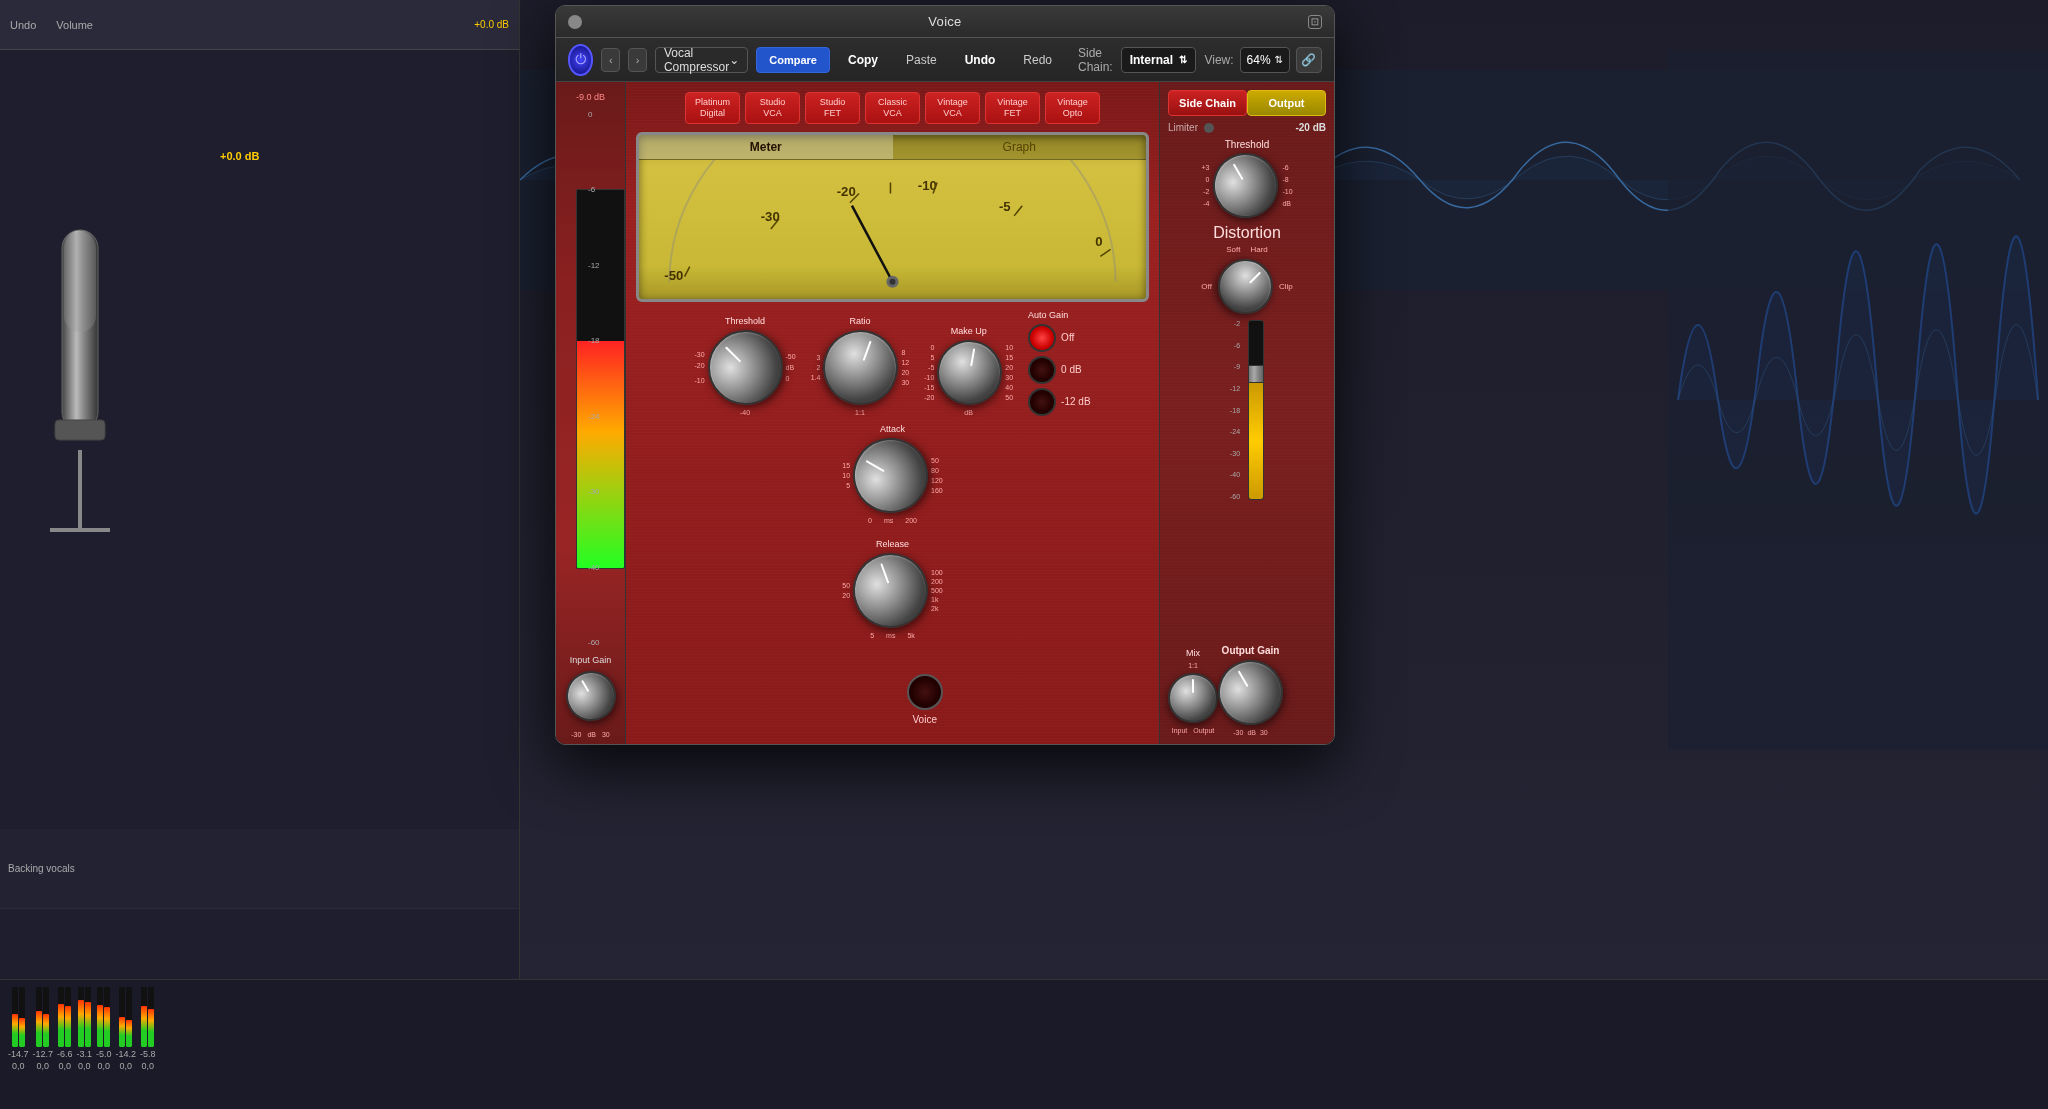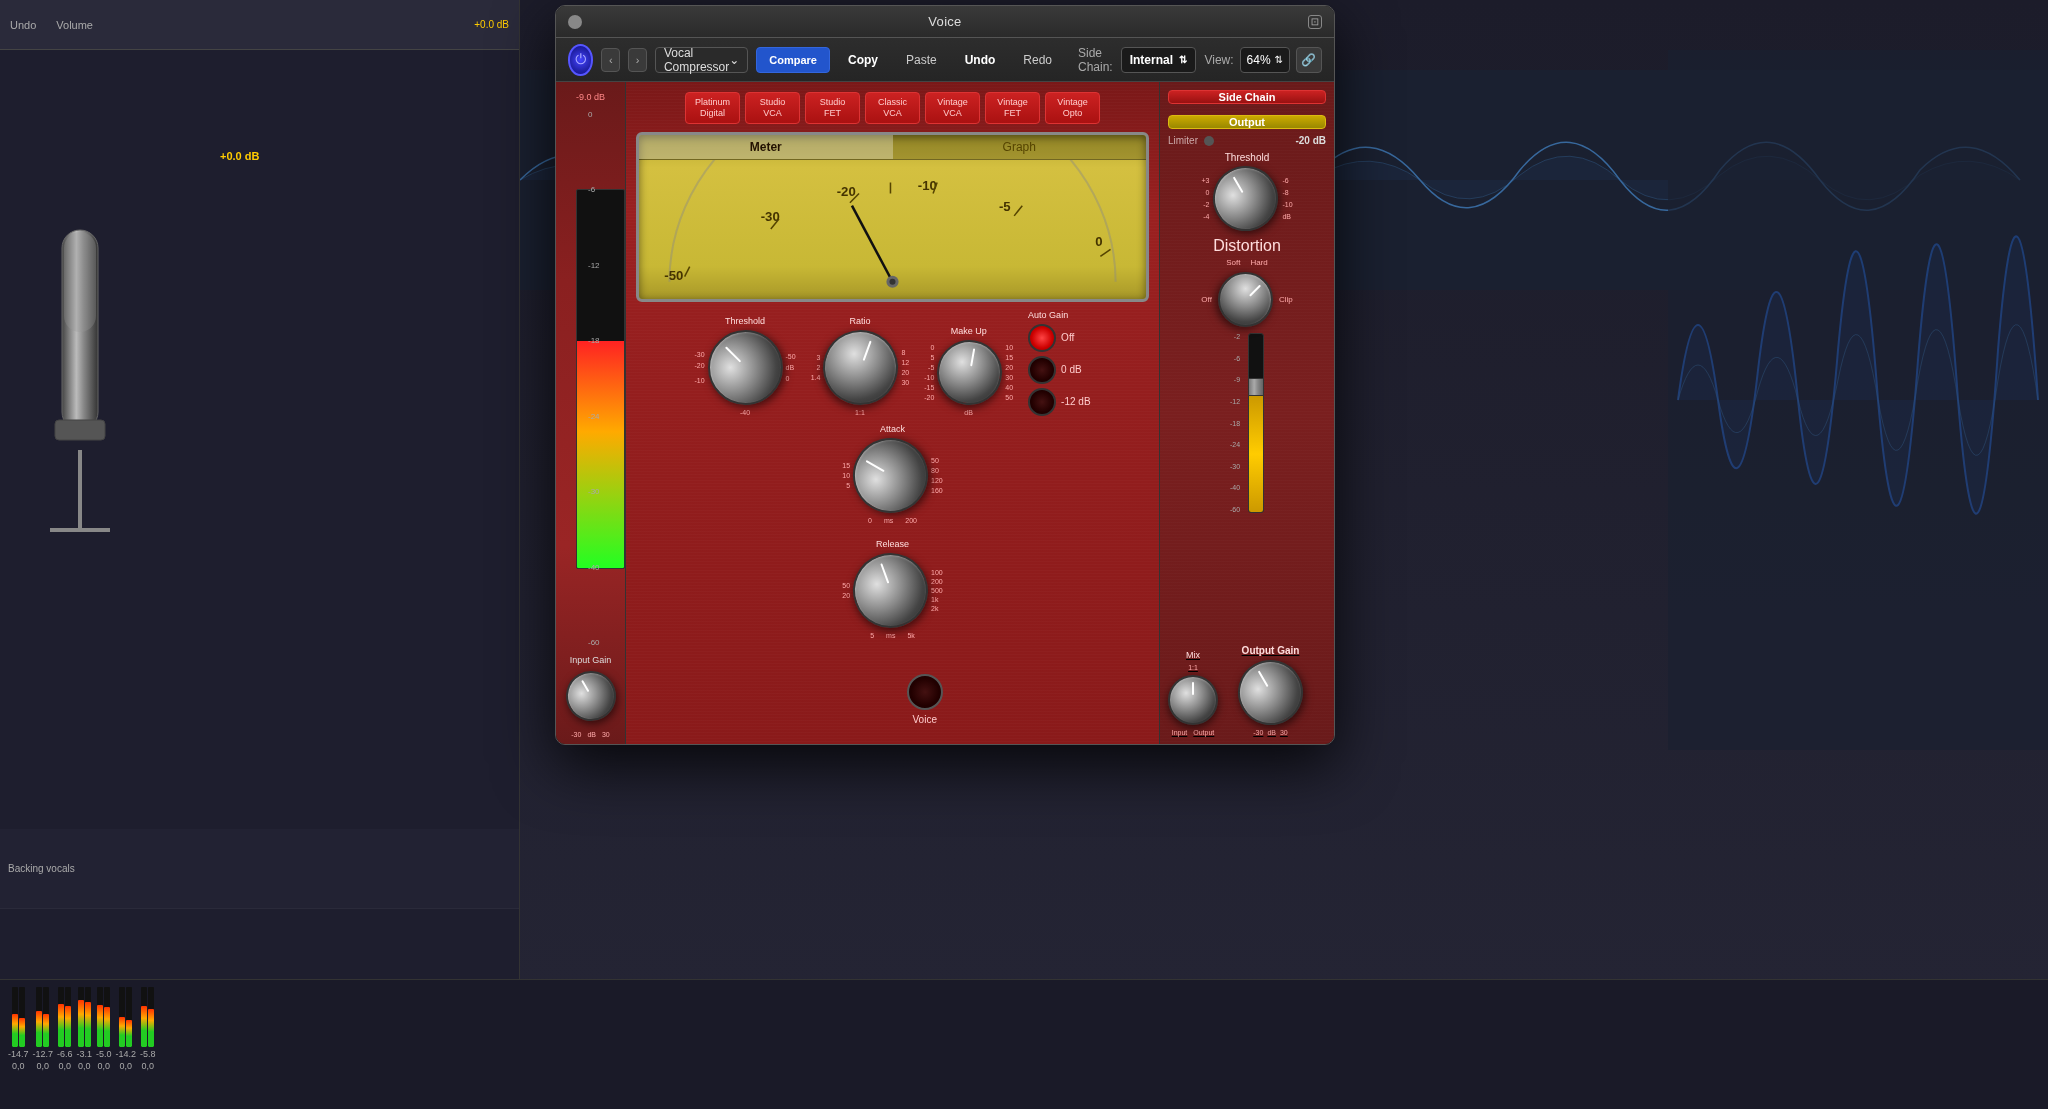--- a/index.html
+++ b/index.html
@@ -520,24 +520,23 @@
         transparent 2px,
         rgba(255,255,255,0.015) 2px,
         rgba(255,255,255,0.015) 3px
       );
       pointer-events: none;
     }
 
     
     .sc-tabs {
       display: flex;
-      gap: 11px;
+      gap: 0;
       position: relative;
       z-index: 1;
-      flex-direction: column;
     }
 
     .sc-tab {
       flex: 1;
       height: 26px;
       border-radius: 4px;
       display: flex;
       align-items: center;
       justify-content: center;
       font-size: 11px;
@@ -599,25 +598,24 @@
 
     .knob-with-scale {
       display: flex;
       align-items: center;
       gap: 4px;
     }
 
     
     .mix-group {
       display: flex;
-      gap: 20px;
-      align-items: flex-end;
+      gap: 0;
+      align-items: center;
       position: relative;
       z-index: 1;
-      text-decoration: underline;
     }
 
     
     .plugin-footer {
       position: absolute;
       bottom: 0;
       left: 0;
       right: 0;
       height: 36px;
       background: linear-gradient(180deg, #6a1a1a 0%, #5a1515 100%);

